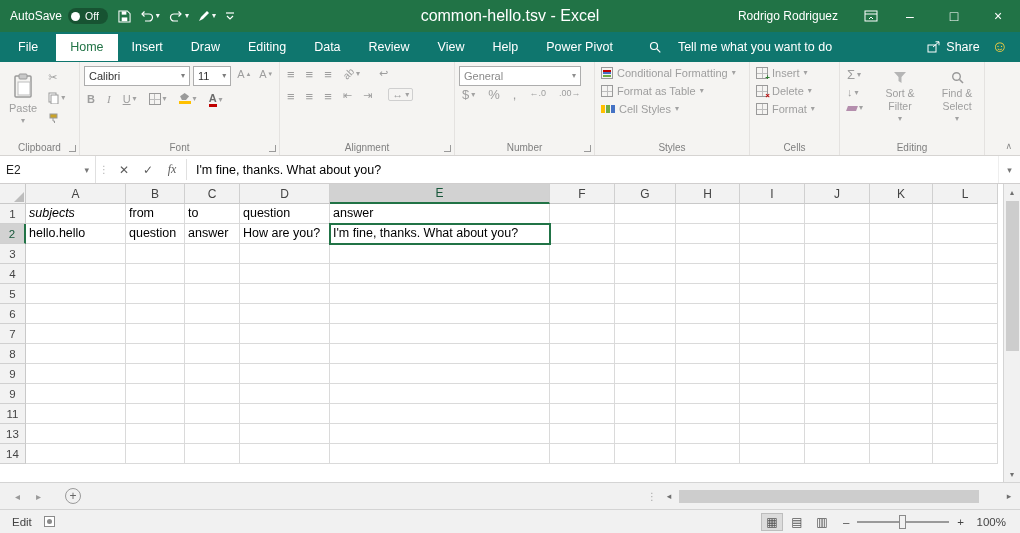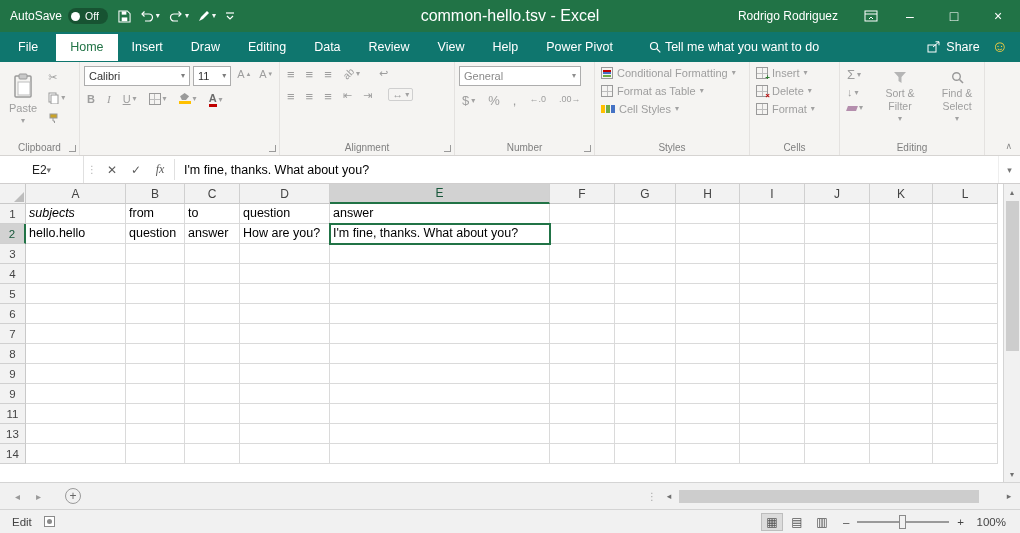--- a/index.html
+++ b/index.html
@@ -20,21 +20,21 @@
   .tb-right{margin-left:auto;display:flex;align-items:center;z-index:2;height:100%}
   .user-name{font-size:12px;margin-right:16px}
   .tb-icon{width:34px;height:100%;display:flex;align-items:center;justify-content:center}
   .win-btn{width:44px;height:100%;display:flex;align-items:center;justify-content:center;font-size:14px}
 
   
   .tabrow{flex:0 0 30px;background:#0f766e;display:flex;align-items:center;color:#fff}
   .tab{padding:0 14px;height:27px;line-height:27px;font-size:12.5px;white-space:nowrap;cursor:pointer}
   .tab.file{padding:0 18px}
   .tab.active{background:#fff;color:#217346}
-  .tellme{display:flex;align-items:center;gap:4px;margin-left:22px;height:27px;font-size:12.5px;white-space:nowrap}
+  .tellme{display:flex;align-items:center;gap:17px;margin-left:22px;height:27px;font-size:12.5px;white-space:nowrap}
   .tb-spacer{flex:1}
   .share{display:flex;align-items:center;gap:6px;height:27px;font-size:12.5px;padding-right:12px}
   .smiley{font-size:16px;color:#ffd23e;line-height:1;padding-right:12px;height:27px;display:flex;align-items:center}
 
   
   .ribbon{flex:0 0 94px;background:#f5f4f2;border-bottom:1px solid #d6d4d2;display:flex;position:relative;color:#9e9e9e;font-size:11px}
   .group{position:relative;display:flex;flex-direction:column;padding:4px 4px 16px;border-right:1px solid #e4e2e0}
   .group-label{position:absolute;bottom:2px;left:0;right:0;text-align:center;font-size:10px;color:#7f7f7f}
   .launcher{position:absolute;right:3px;bottom:3px;width:7px;height:7px;border-right:1px solid #9a9a9a;border-bottom:1px solid #9a9a9a}
   .row{display:flex;align-items:flex-start;gap:3px}
@@ -60,21 +60,21 @@
   .stack-btn{display:flex;align-items:center;gap:4px;padding:1px 2px;white-space:nowrap}
   .ed-left{display:flex;flex-direction:column;gap:2px;margin-right:4px}
   .two-line{width:44px;white-space:normal;line-height:1.15;font-size:10.5px;text-align:center}
   .collapse{position:absolute;right:8px;bottom:4px;font-size:9px;color:#8a8a8a}
   .orient{display:inline-block;transform:rotate(-45deg);font-size:10px}
   .eraser{width:10px;height:5px;background:#b48ead;transform:skewX(-20deg);display:inline-block}
   svg{display:block}
 
   
   .fbar{flex:0 0 28px;background:#fff;border-bottom:1px solid #d0cece;display:flex;align-items:stretch;font-size:12px}
-  .namebox{width:84px;display:flex;align-items:center;justify-content:center;padding:0 6px;border-right:1px solid #e0e0e0;color:#222}
+  .namebox{width:96px;display:flex;align-items:center;justify-content:space-between;padding:0 6px;border-right:1px solid #e0e0e0;color:#222}
   .nb-caret{color:#777;font-size:9px}
   .fb-dots{display:flex;align-items:center;color:#b5b5b5;padding:0 3px;font-size:10px}
   .fb-btn{width:24px;display:flex;align-items:center;justify-content:center;color:#5c5c5c}
   .fb-fx{font-style:italic;font-family:"Liberation Serif","DejaVu Serif",serif;color:#5c5c5c}
   .fb-sep{width:1px;background:#e0e0e0;margin:3px 2px}
   .fb-input{flex:1;display:flex;align-items:center;padding-left:7px;color:#000;font-size:12.5px}
   .fb-expand{width:22px;display:flex;align-items:center;justify-content:center;color:#777;font-size:9px;border-left:1px solid #eee}
 
   
   .gridwrap{flex:1;position:relative;overflow:hidden;background:#fff}
@@ -287,20 +287,21 @@
               <span class="bucket-body"></span>
               <span class="color-bar"></span>
             </span>
           <span class="caret">▾</span>
         </span>
         <span class="rbtn">
           <span class="ucolor" style="font-weight:bold;color:#6b6b6b">A</span>
           <span class="caret">▾</span>
         </span>
       </div>
+      <span class="group-label">Font</span>
       <span class="launcher"></span>
     </div>
 
     <div class="group" style="width:175px">
       <div class="row" style="margin-bottom:5px;gap:5px">
         <span class="rbtn glyph">
             <span>≡</span>
           </span>
         <span class="rbtn glyph">
             <span>≡</span>
@@ -335,21 +336,21 @@
         <span class="rbtn" style="margin-left:8px;border:1px solid #cfcfcf;padding:0 3px">
             <span class="small-glyph">↔</span>
             <span class="caret">▾</span>
           </span>
       </div>
       <span class="group-label">Alignment</span>
       <span class="launcher"></span>
     </div>
 
     <div class="group" style="width:140px">
-      <div class="row" style="margin-bottom:6px">
+      <div class="row" style="margin-bottom:0">
         <div class="combo" style="width:122px;color:#8a8a8a">
           <span>General</span>
           <span class="caret">▾</span>
         </div>
       </div>
       <div class="row" style="gap:7px">
         <span class="rbtn">
             <span class="glyph">$</span>
             <span class="caret">▾</span>
           </span>

